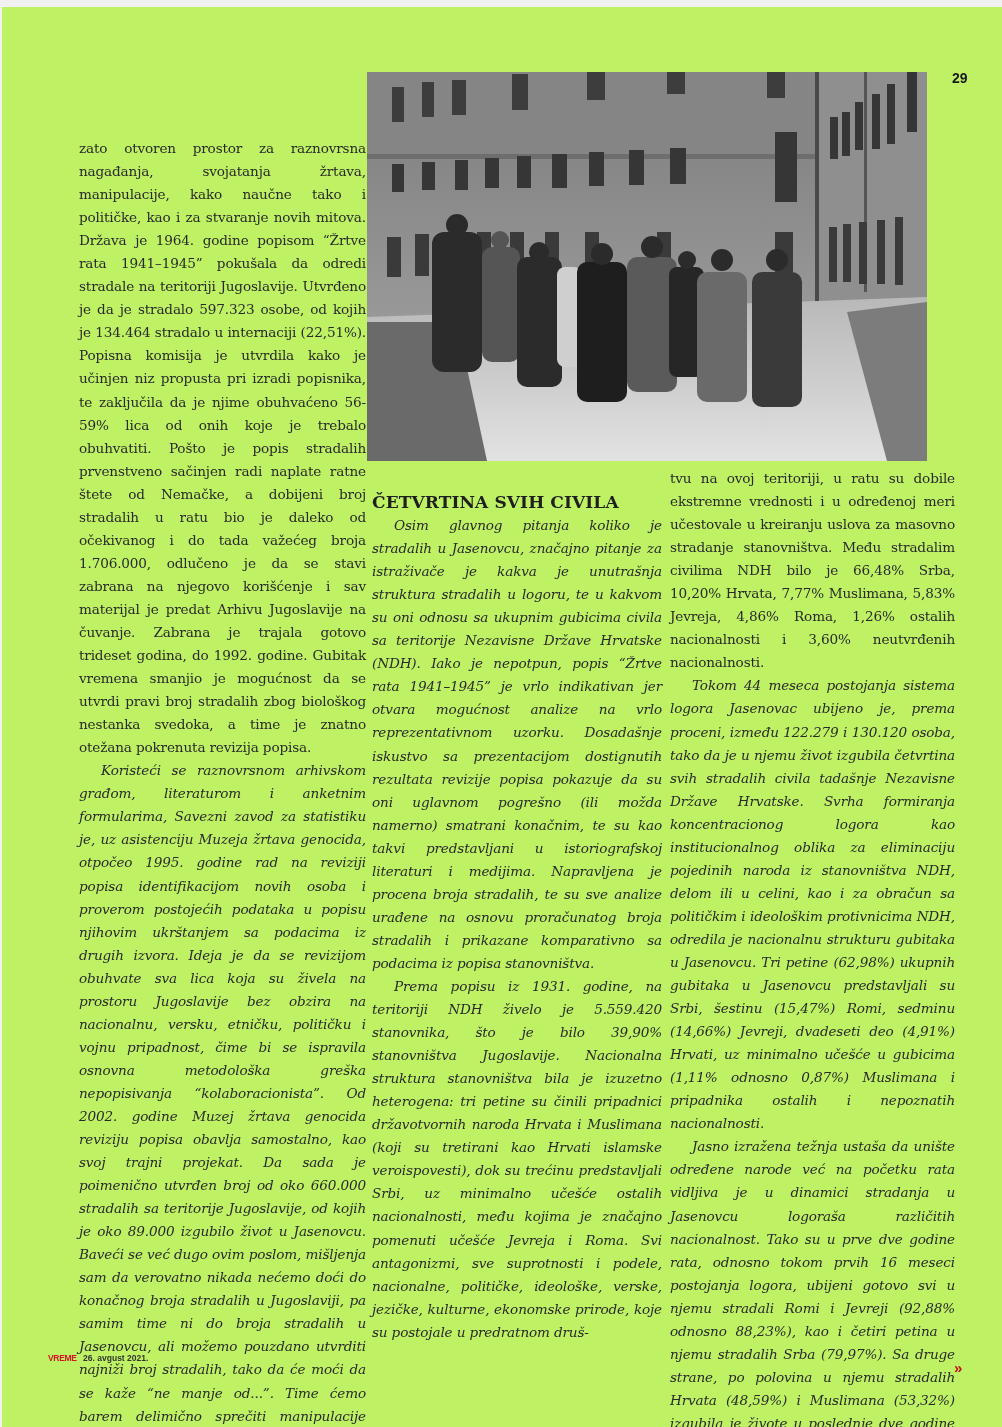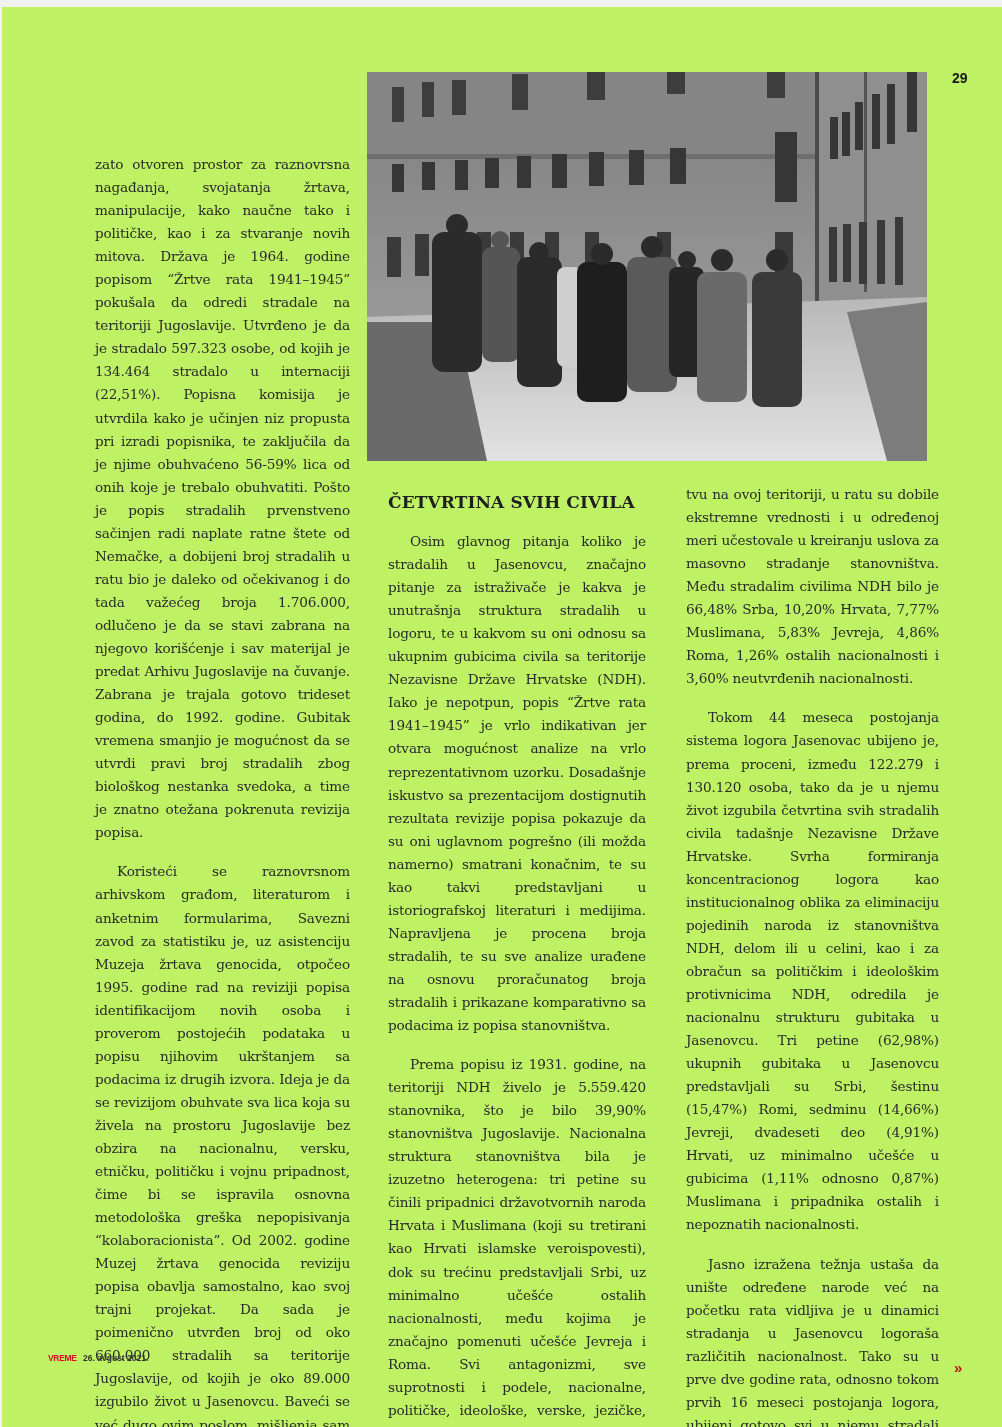--- a/index.html
+++ b/index.html
@@ -34,22 +34,22 @@
     background: #8d8d8d;
   }
   .col {
     position: absolute;
     font-size: 13.6px;
     line-height: 23.05px;
     letter-spacing: -0.15px;
     text-align: justify;
     hyphens: manual;
   }
-  .col p { margin: 16px; }
-  .col p.indent { text-indent: 22px; }
+  .col p { margin: 0; }
+  .col p.indent { text-indent: 22px; font-style: italic; }
   .col1 { left: 77px; top: 130px; width: 287px; }
   .col2 { left: 370px; top: 460px; width: 290px; }
   .col3 { left: 668px; top: 460px; width: 285px; }
   .subhead {
     font-family: "DejaVu Serif", "Liberation Serif", serif;
     font-weight: bold;
     font-size: 17px;
     letter-spacing: 0.1px;
     color: #1f1f1f;
     margin-top: 24px !important;

